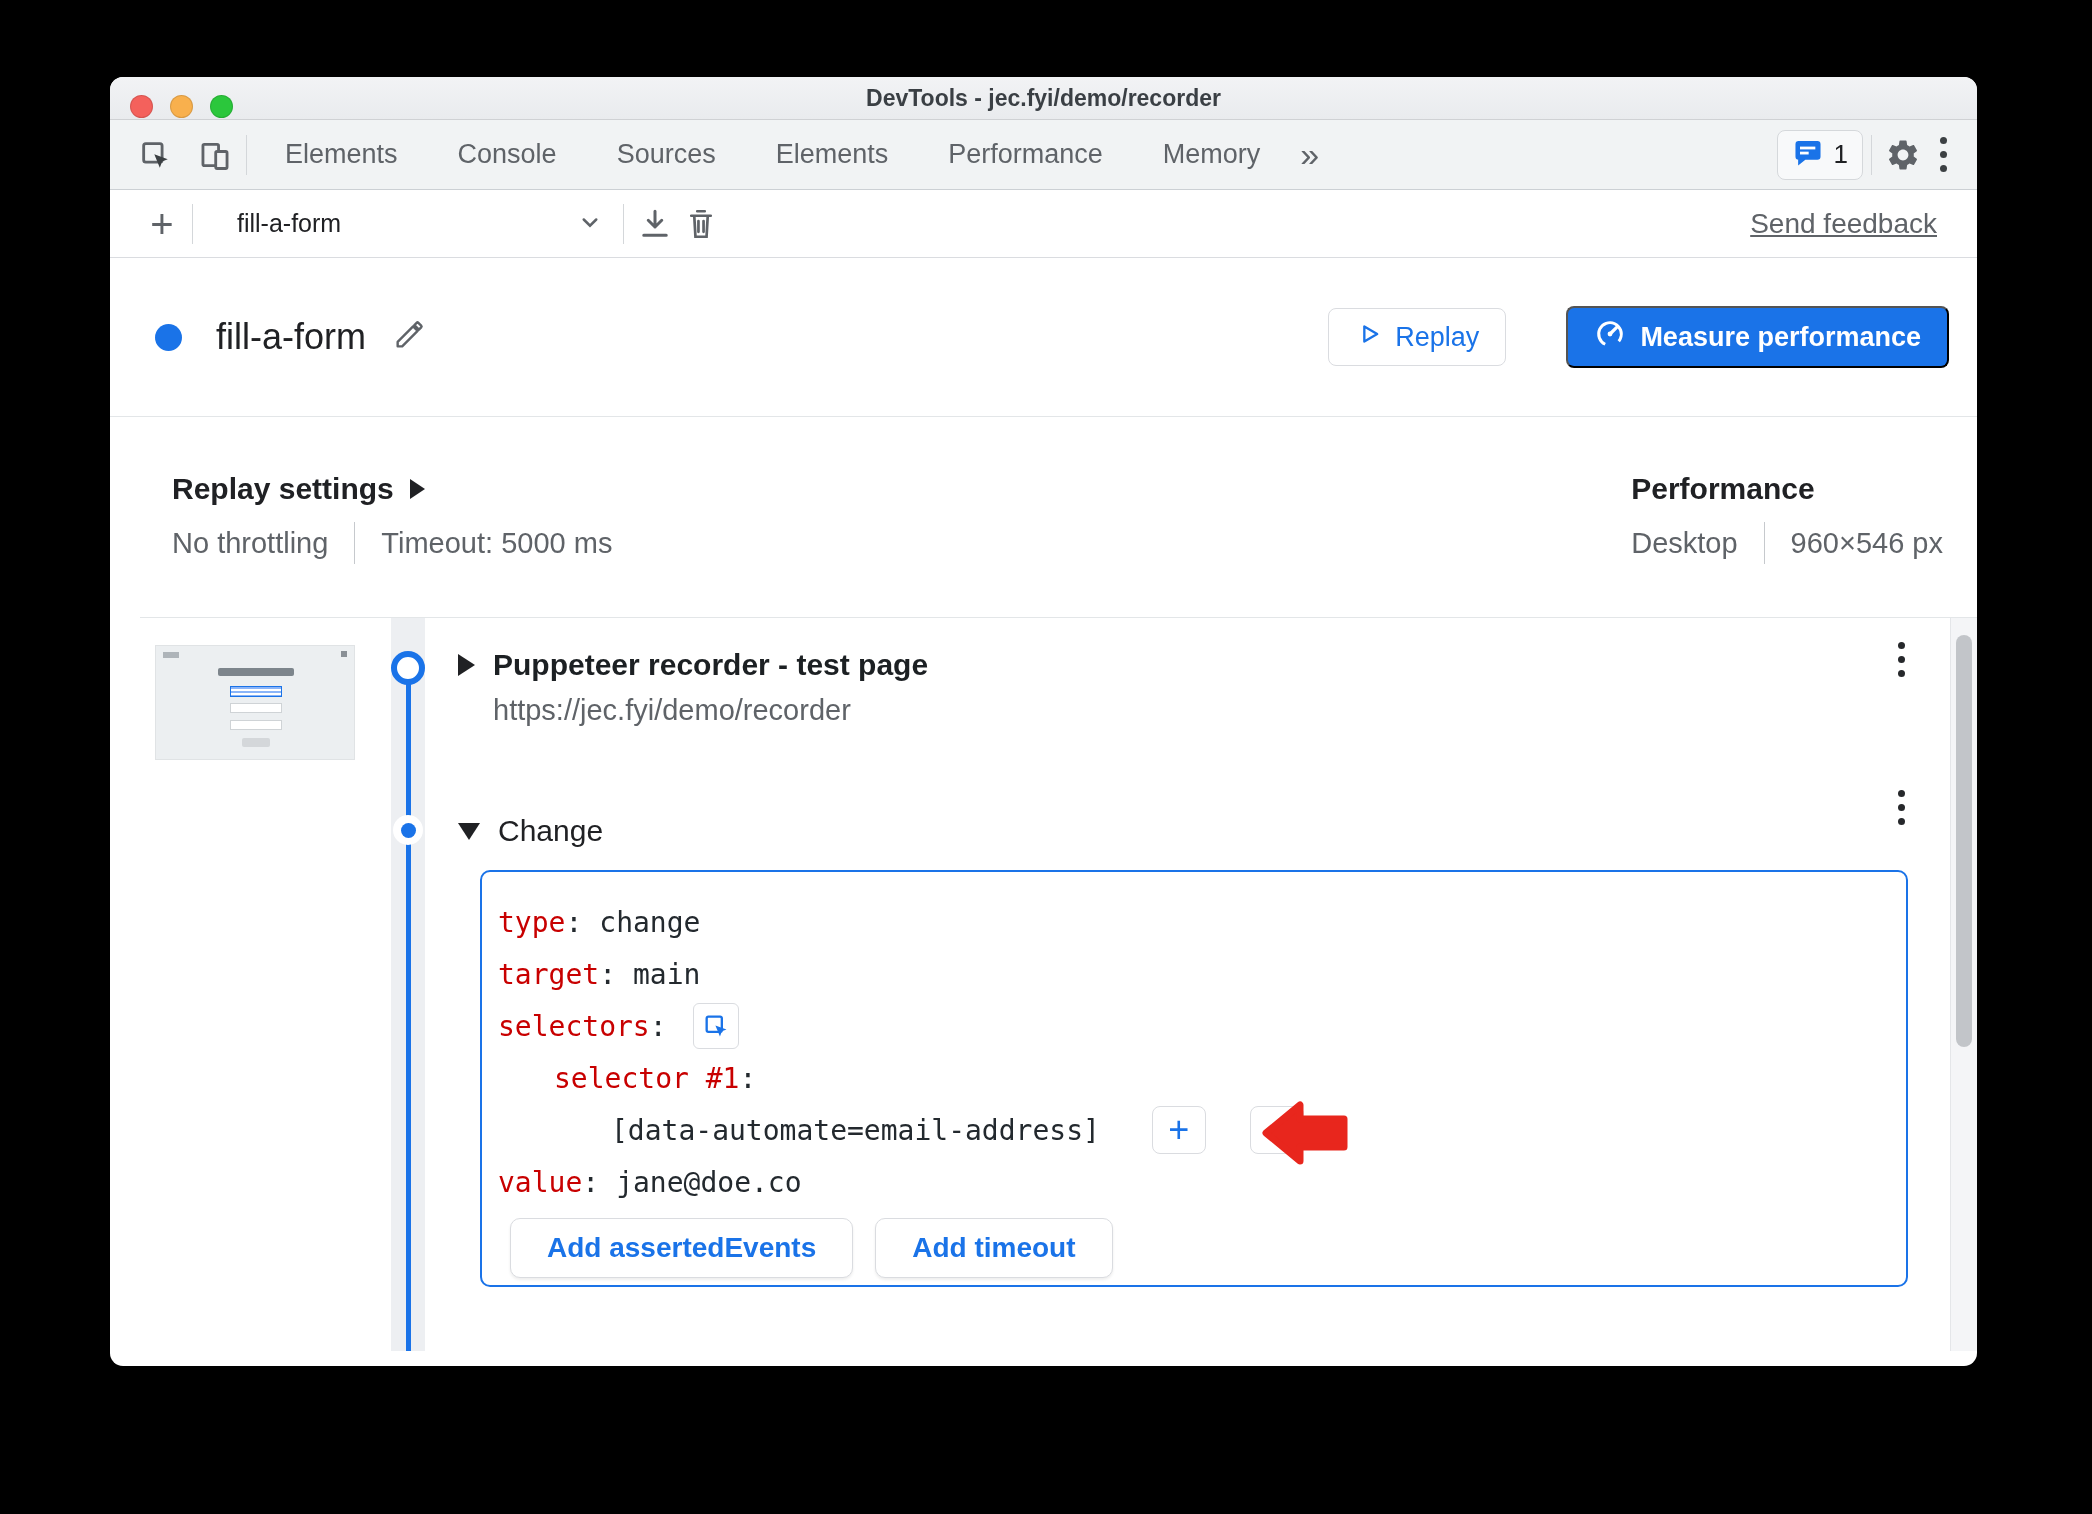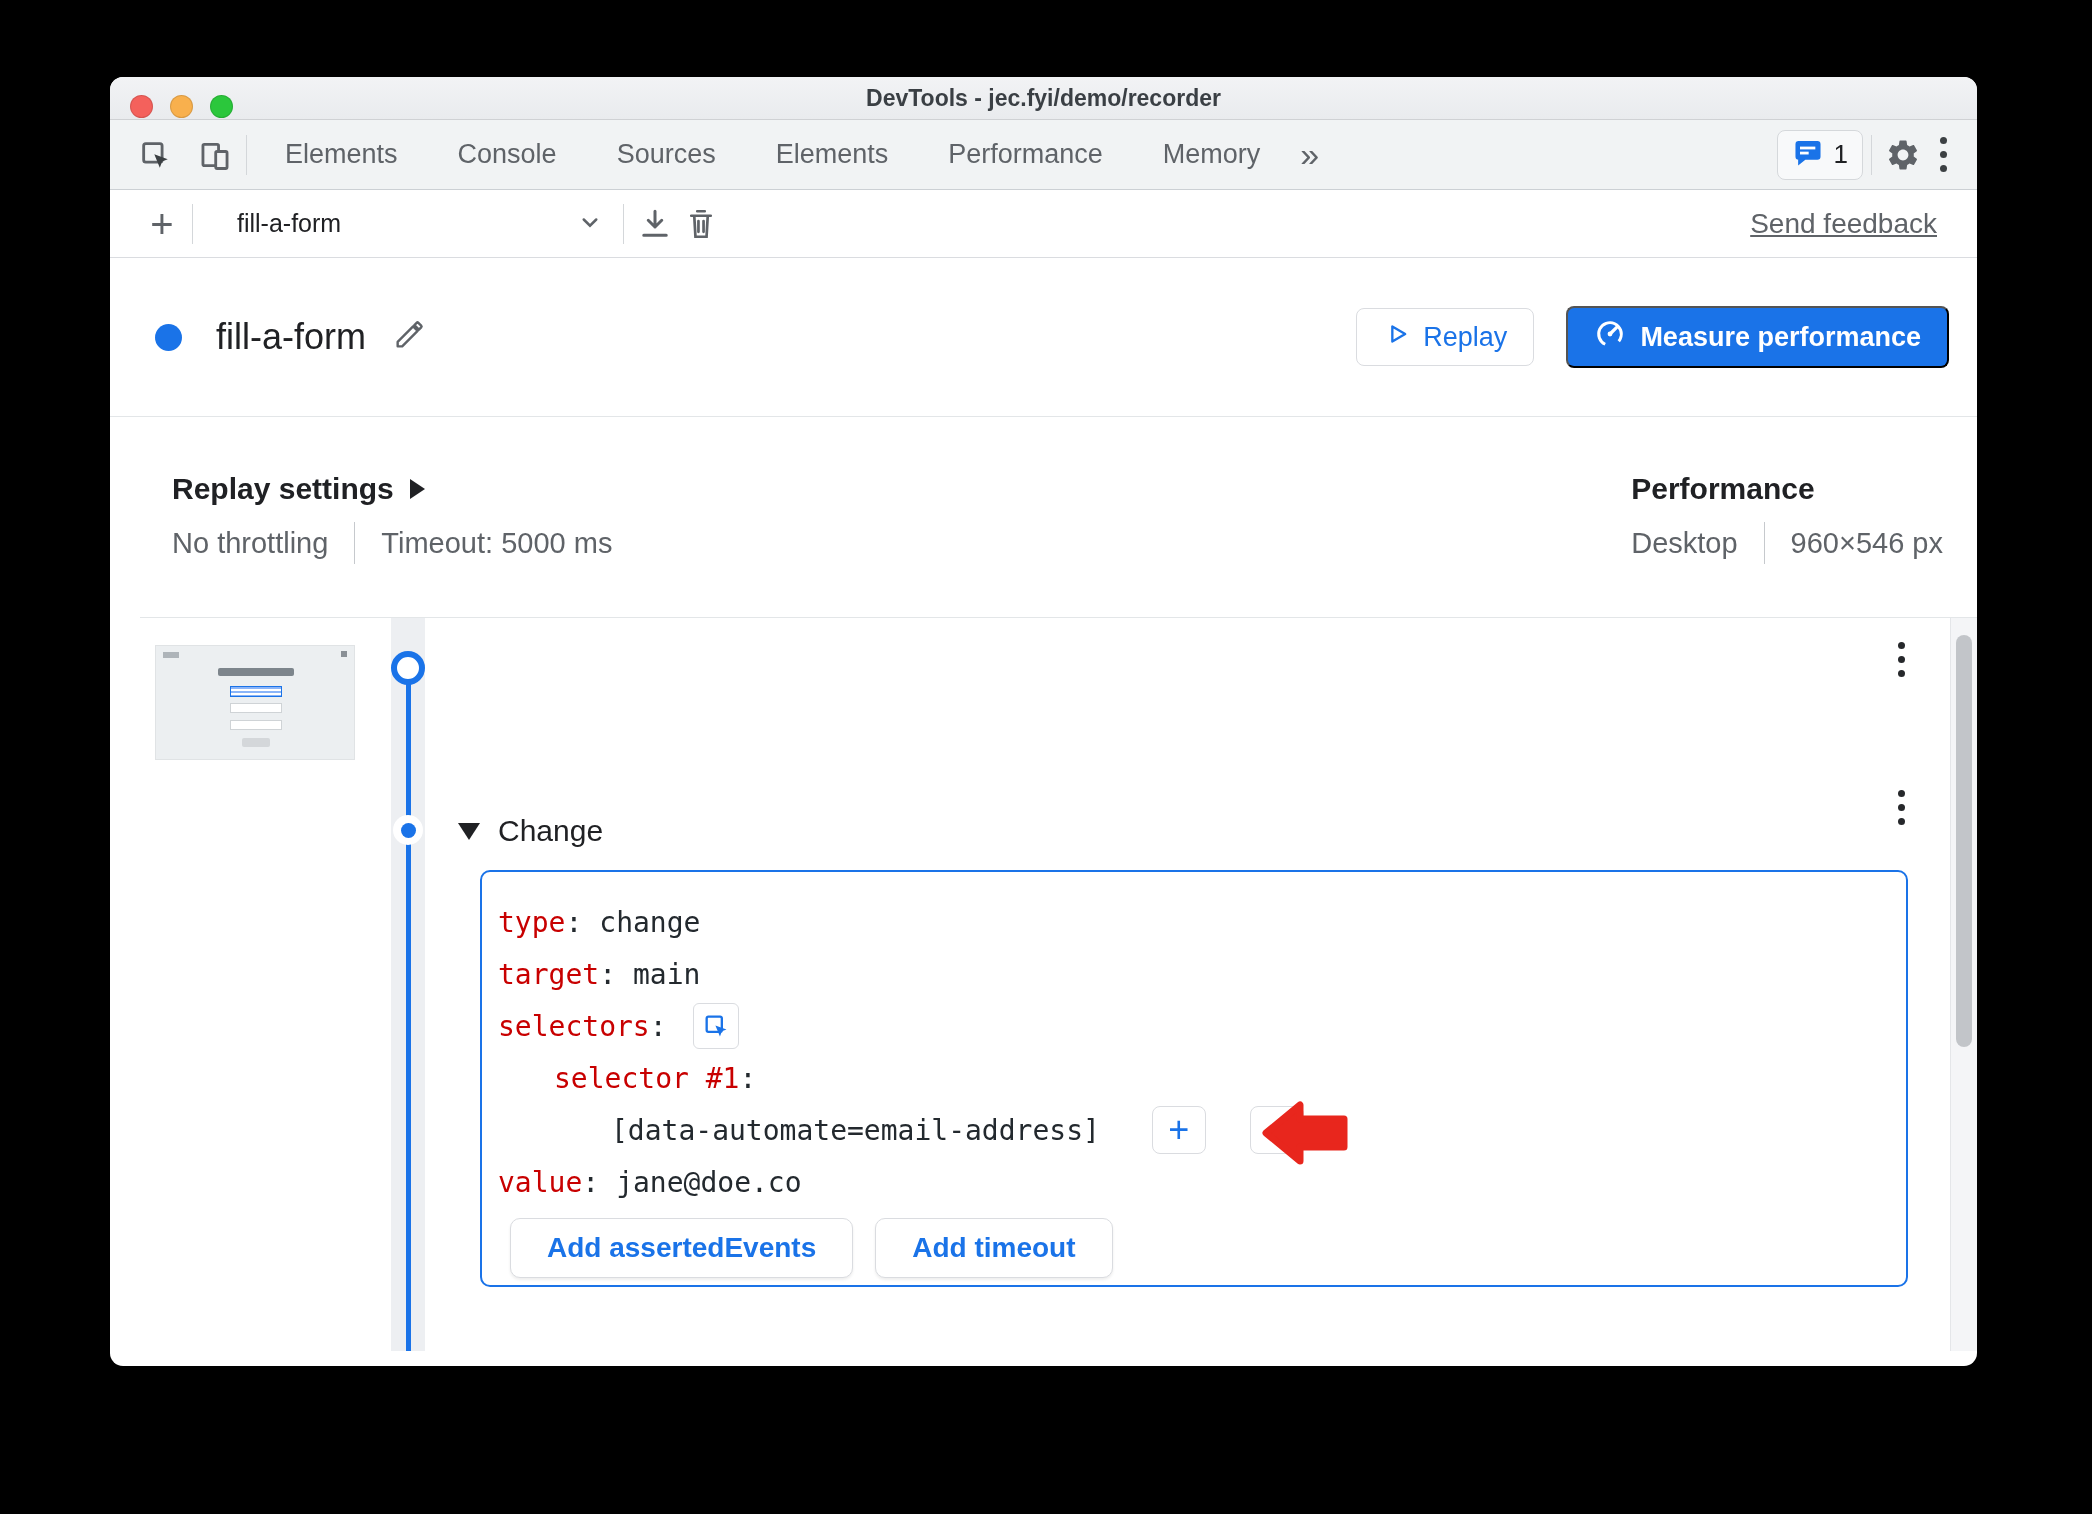--- a/index.html
+++ b/index.html
@@ -44,21 +44,21 @@
 
   
   .rec-header { height:159px; border-bottom:1px solid #e3e6e8; display:flex; align-items:center; padding:0 28px 0 45px; }
   .rec-dot { width:27px; height:27px; border-radius:50%; background:#1a73e8; }
   .rec-title { font-size:36px; font-weight:500; color:#202124; margin-left:34px; }
   .edit-icon { margin-left:26px; }
   .btns { margin-left:auto; display:flex; align-items:center; gap:32px; }
   .btn-replay { height:58px; border:1px solid #dadce0; border-radius:8px; background:#fff; color:#1a73e8;
                 font-size:27px; font-weight:500; display:flex; align-items:center; gap:12px; padding:0 26px; }
   .btn-measure { height:62px; border-radius:8px; background:#1a73e8; color:#fff;
-                 font-size:27px; font-weight:bold; display:flex; align-items:center; gap:14px; padding:0 26px; }
+                 font-size:27px; font-weight:bold; display:flex; align-items:center; gap:14px; padding:0 26px;margin-left:28px; }
 
   
   .settings { height:201px; border-bottom:1px solid #e3e6e8; display:flex; justify-content:space-between; padding:55px 34px 0 32px;margin-left:30px; }
   .set-col { display:flex; flex-direction:column; gap:16px; }
   .set-head { display:flex; align-items:center; gap:16px; font-size:30px; font-weight:bold; color:#202124; }
   .tri-right { width:0; height:0; border-left:15px solid #202124; border-top:10px solid transparent; border-bottom:10px solid transparent; }
   .set-sub { display:flex; align-items:center; gap:0; font-size:29px; color:#5f6368; }
   .set-sub .sep { width:1px; height:42px; background:#c6c9cd; margin:0 26px; }
 
   
@@ -282,20 +282,27 @@
       <span class="t-corner"></span>
         <span class="t-x"></span>
         <span class="t-head"></span>
       <span class="t-f1"></span>
         <span class="t-f2"></span>
         <span class="t-f3"></span>
         <span class="t-btn"></span>
     </div>
 
     <div class="step-circle"></div>
+    <div class="step1">
+      <div class="step-title-row">
+        <span class="tri-step-right"></span>
+        <span class="step-title">Puppeteer recorder - test page</span>
+      </div>
+      <div class="step-url">https://jec.fyi/demo/recorder</div>
+    </div>
     <div class="row-menu menu1">
         <i></i>
         <i></i>
         <i></i>
       </div>
 
     <div class="step-dot-wrap">
         <i></i>
       </div>
     <div class="step2">

